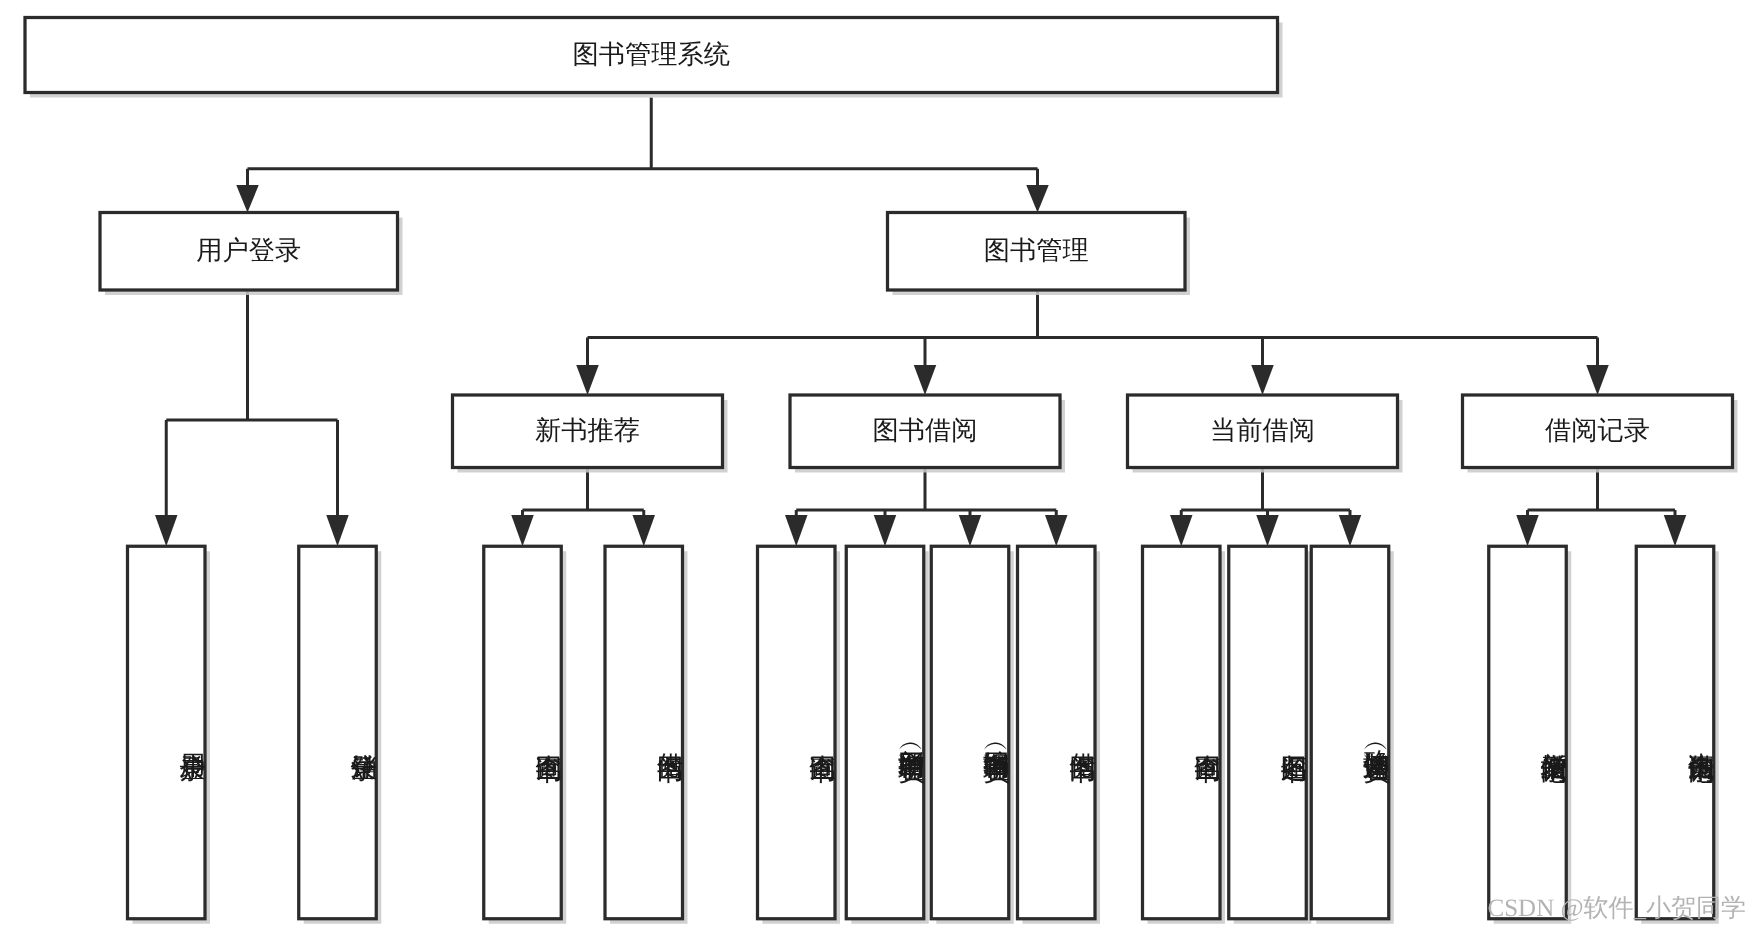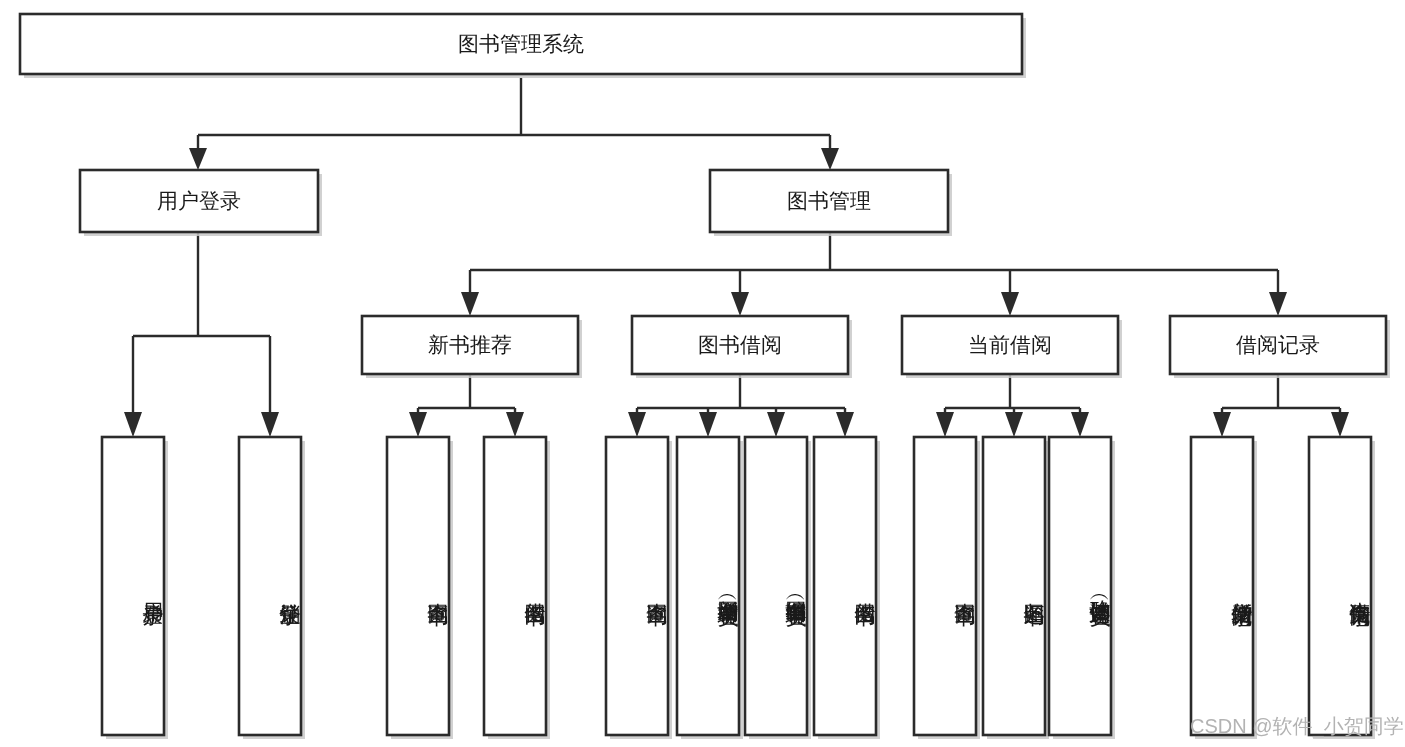--- a/index.html
+++ b/index.html
@@ -64,21 +64,21 @@
     color: #1a1a1a;
     letter-spacing: 1px;
     display: flex;
     align-items: flex-start;
     justify-content: center;
     white-space: pre;
     pointer-events: none;
   }
   .watermark {
     position: absolute;
-    font-family: Liberation Sans, sans-serif;
+    font-family: Liberation Serif, serif;
     font-size: 20px;
     color: #b3b3b3;
     white-space: nowrap;
     left: 1190px;
     top: 713px;
   }
 </style>
 </head>
 <body>
 

